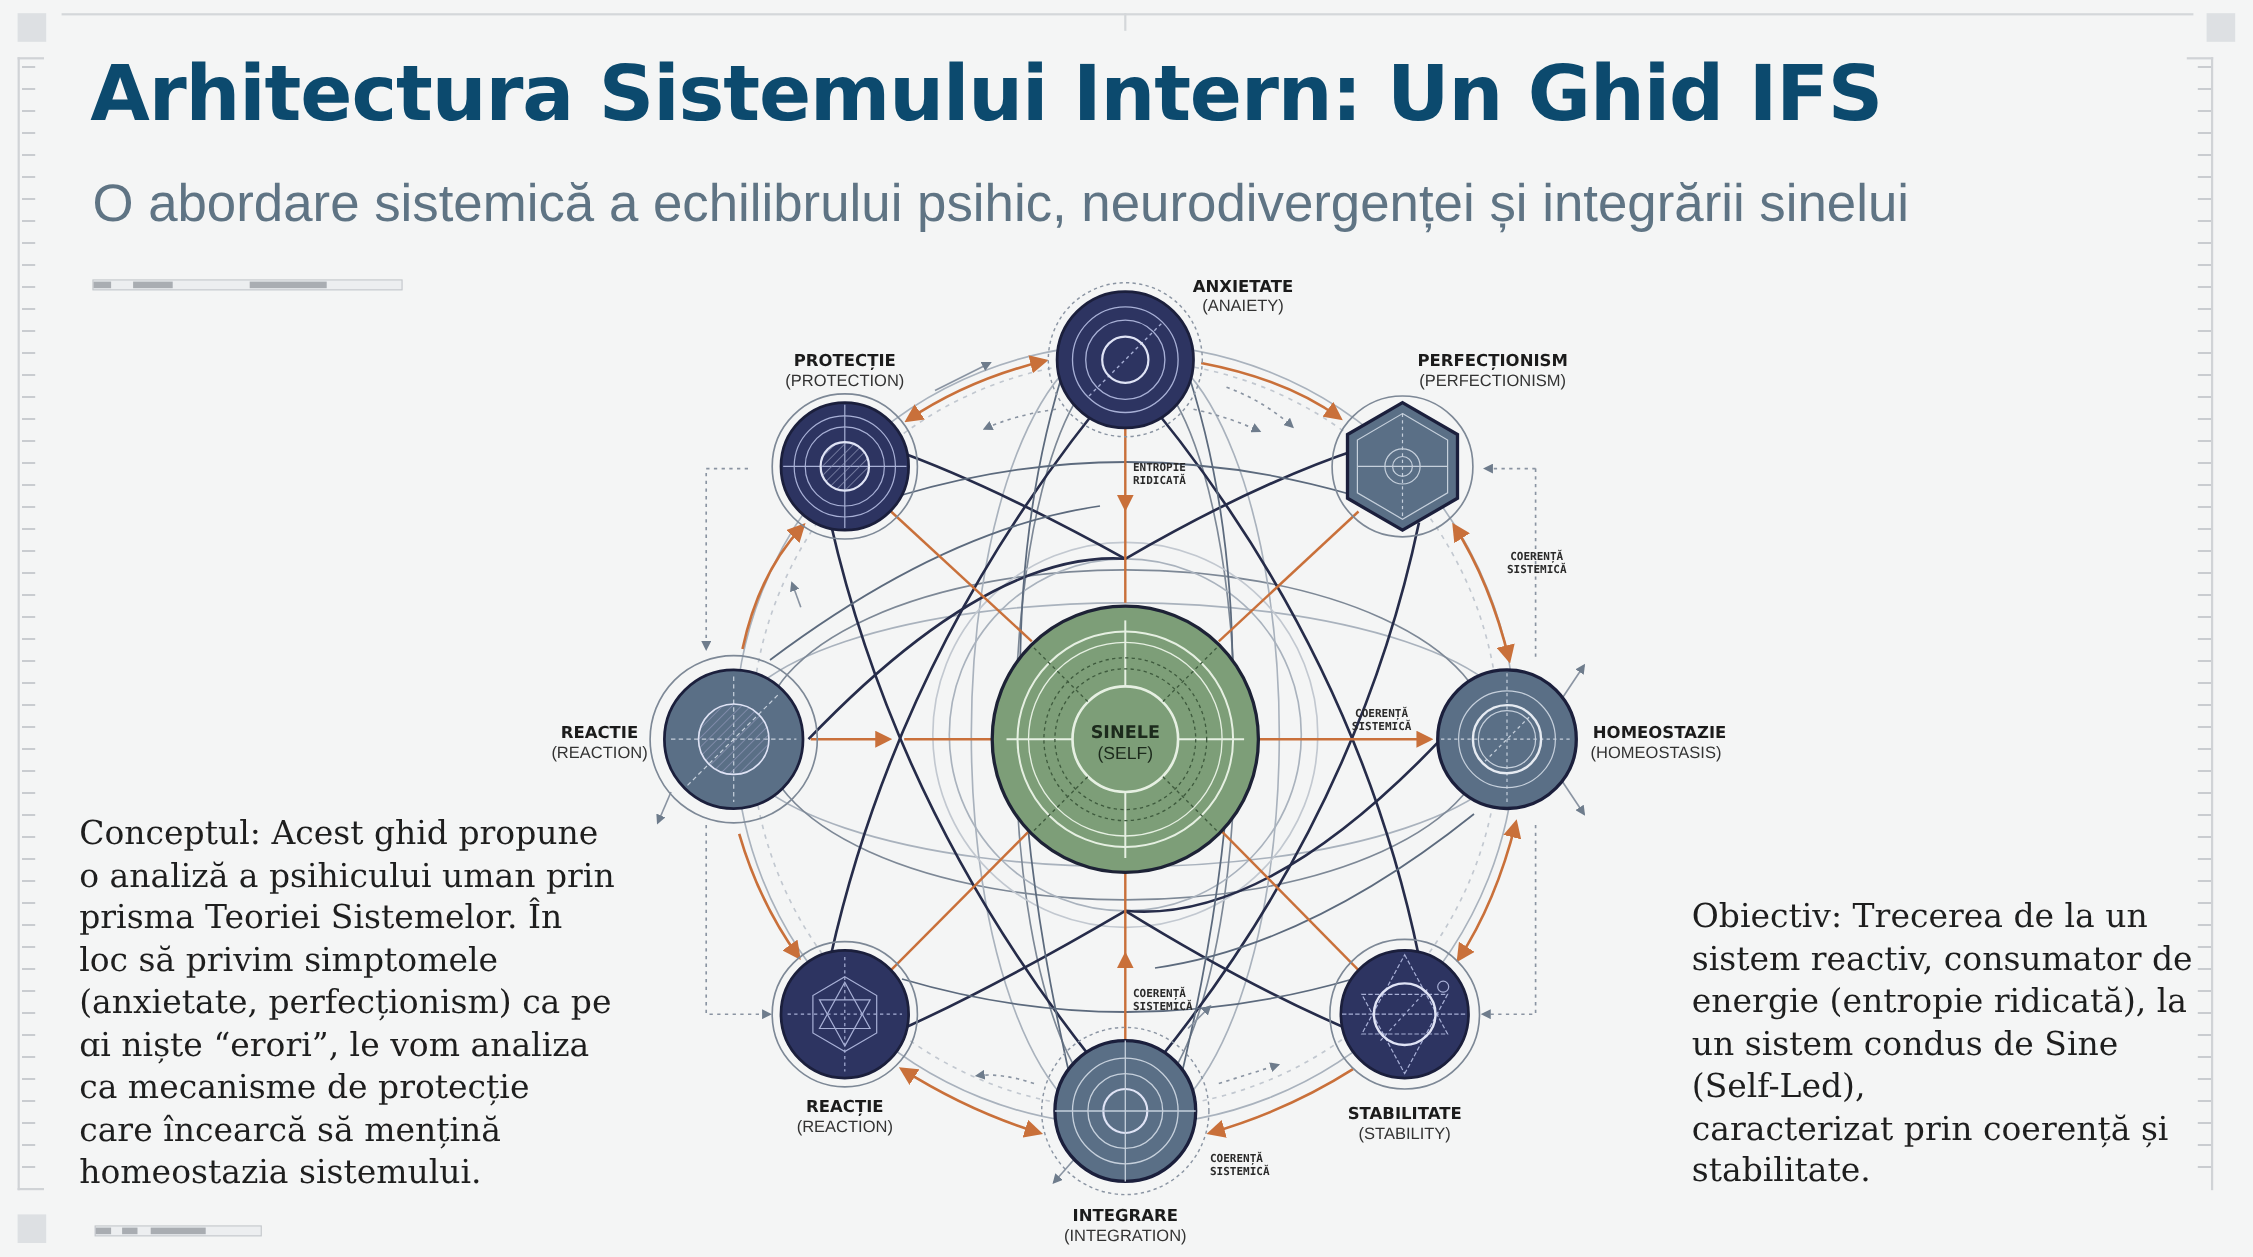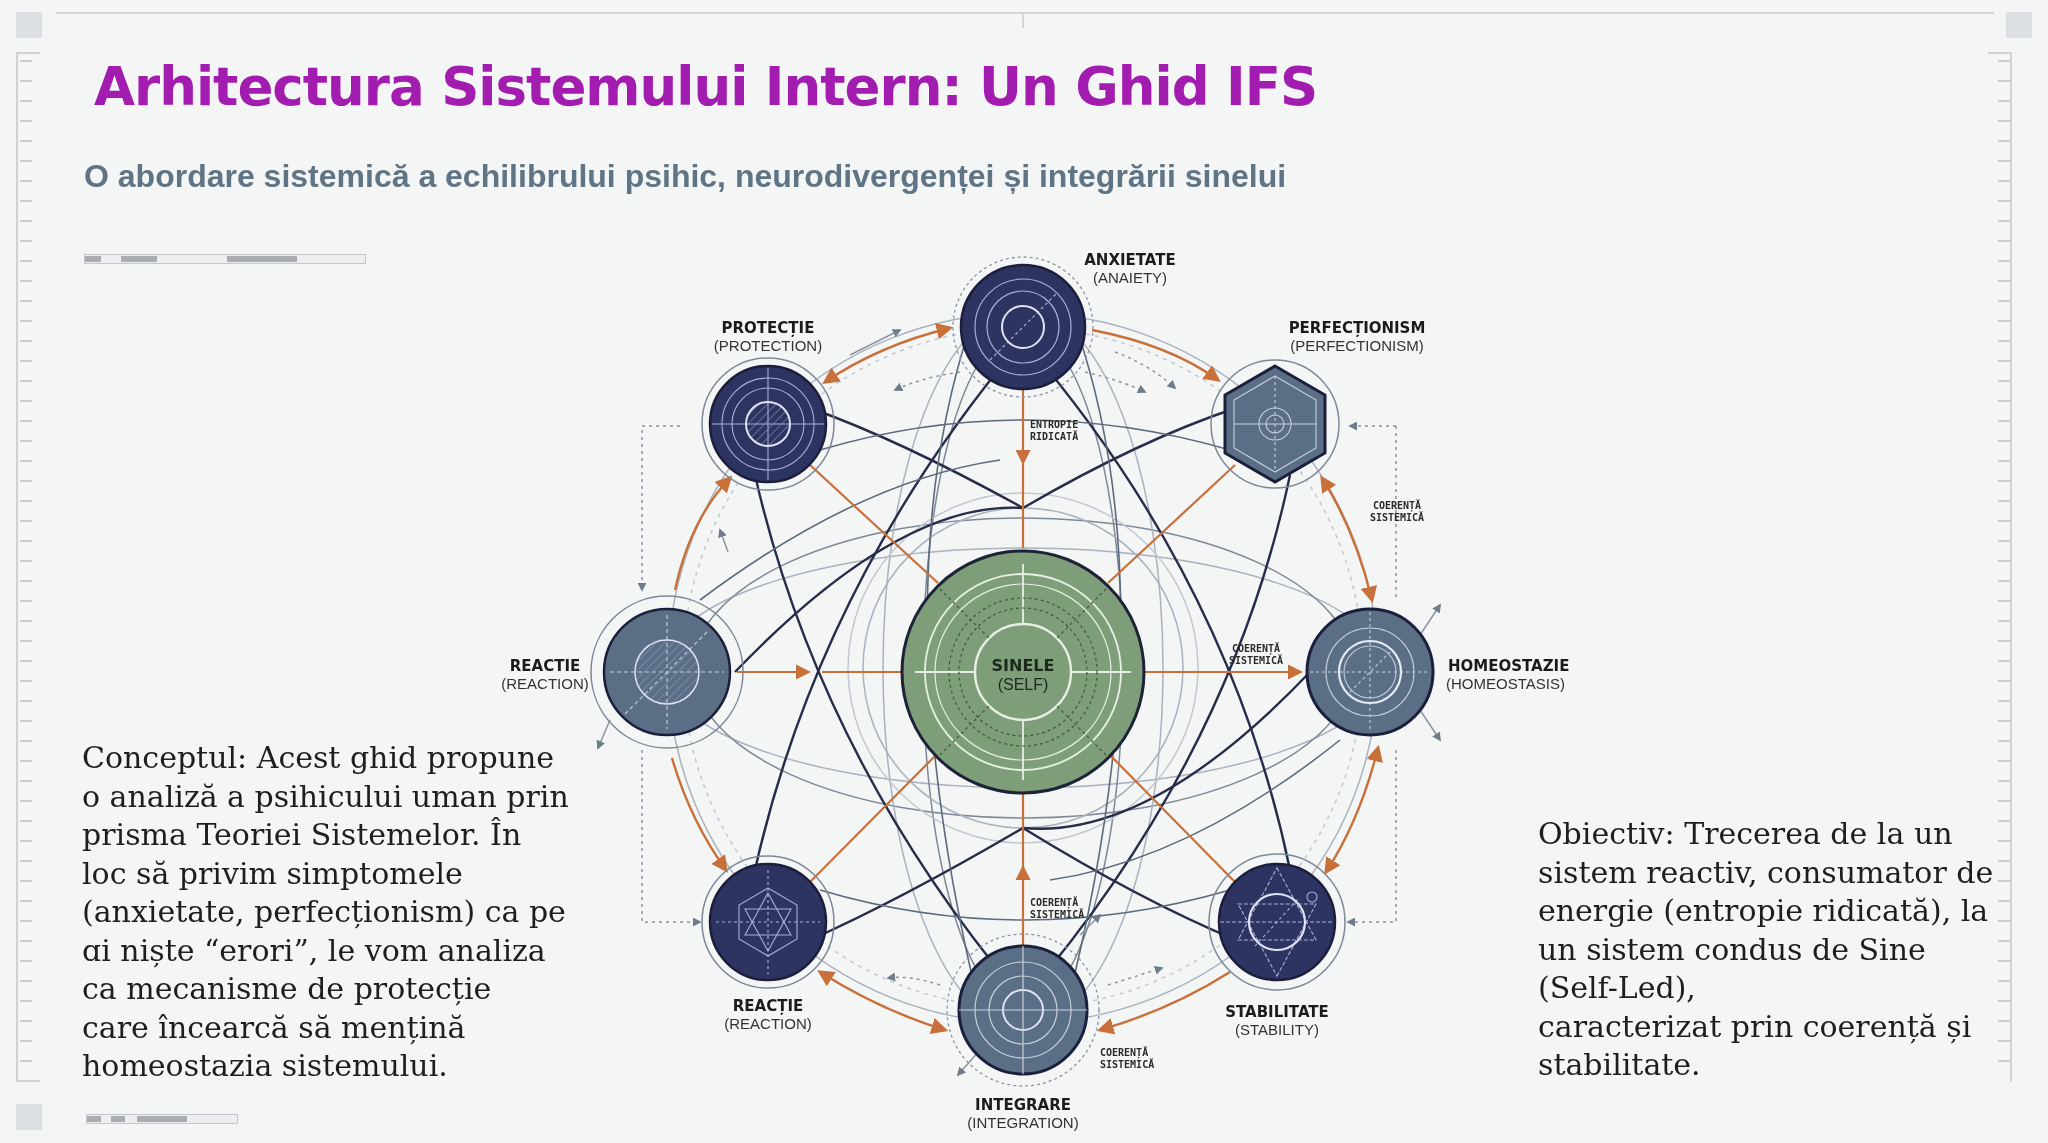--- a/index.html
+++ b/index.html
@@ -12,35 +12,35 @@
   .frame-top { position: absolute; left: 56px; top: 12px; width: 1938px; height: 0; border-top: 2px solid #d4d7da; }
   .frame-top-tick { position: absolute; left: 1022px; top: 12px; width: 2px; height: 16px; background: #d4d7da; }
   .corner-sq { position: absolute; width: 26px; height: 26px; background: #dde0e3; }
   .ruler { position: absolute; top: 52px; width: 2px; height: 1030px; background: #d0d3d6; }
   .ruler-ticks { position: absolute; top: 60px; width: 12px; height: 1020px;
     background: repeating-linear-gradient(to bottom, #c9ccd0 0 2px, transparent 2px 20px); }
   .ruler-cap { position: absolute; height: 2px; width: 24px; background: #d0d3d6; }
   .scalebar { position: absolute; height: 8px; border: 1px solid #c3c7cb; background: #eceef0; }
   .scalebar span { position: absolute; top: 1px; height: 6px; background: #a9adb2; }
   .title {
-    position: absolute; left: 82px; top: 44px; margin: 12px;
+    position: absolute; left: 82px; top: 44px; margin: 0;
     font-family: "DejaVu Sans", sans-serif; font-weight: bold;
-    font-size: 53px; letter-spacing: -1px; color: #a21caf; white-space: nowrap;
+    font-size: 70px; letter-spacing: -1px; color: #0c4a6e; white-space: nowrap;
   }
   .subtitle {
     position: absolute; left: 84px; top: 158px; margin: 0;
-    font-family: "Liberation Sans", sans-serif; font-weight: bold;
-    font-size: 32px; color: #5f7484; white-space: nowrap;
+    font-family: "Liberation Sans", sans-serif; font-weight: normal;
+    font-size: 48px; color: #5f7484; white-space: nowrap;
   }
   .body-text {
     position: absolute; margin: 0;
     font-family: "DejaVu Serif", "Liberation Serif", serif;
     font-size: 30px; line-height: 38.5px; color: #1e1e1e; white-space: pre-line;
   }
-  #concept { left: 82px; top: 739px; width: 500px; }
+  #concept { left: 72px; top: 739px; width: 500px; }
   #objective { left: 1538px; top: 815px; width: 500px; }
   svg#diagram { position: absolute; left: 0; top: 0; }
   .lbl-main { font-family: "DejaVu Sans", sans-serif; font-weight: bold; font-size: 15px; fill: #1b1b1b; }
   .lbl-sub { font-family: "Liberation Sans", sans-serif; font-size: 15px; fill: #333; }
   .lbl-note { font-family: "DejaVu Sans Mono", monospace; font-weight: bold; font-size: 10px; fill: #2a2a2a; }
   .self-main { font-family: "DejaVu Sans", sans-serif; font-weight: bold; font-size: 16px; fill: #1c2a1c; }
   .self-sub { font-family: "Liberation Sans", sans-serif; font-size: 16px; fill: #1c2a1c; }
 </style>
 </head>
 <body>

